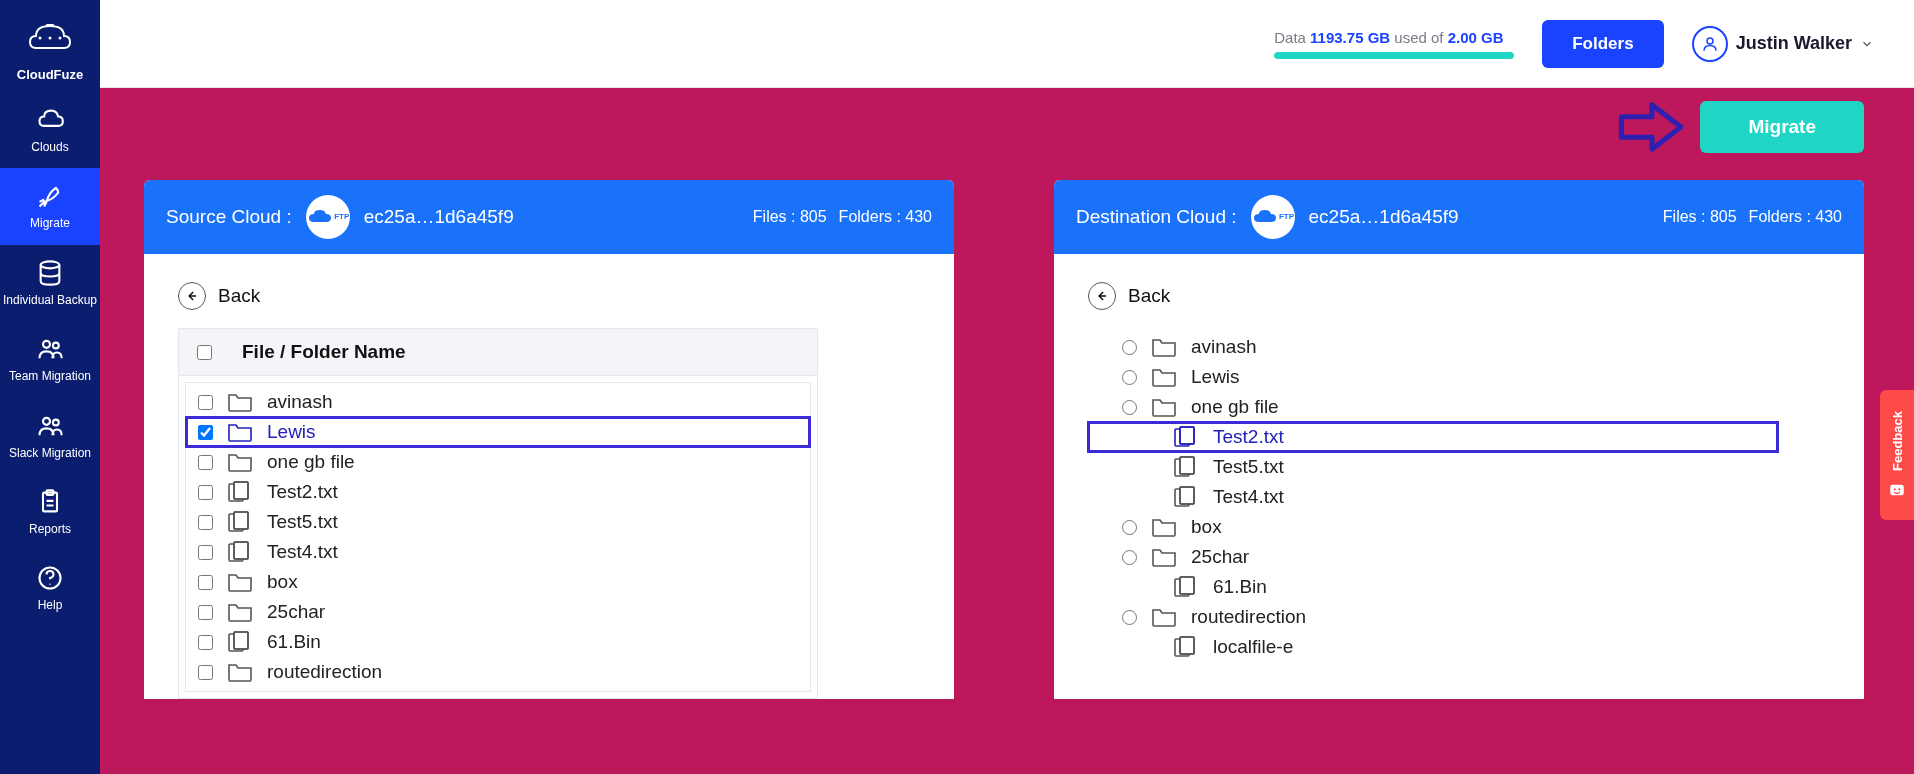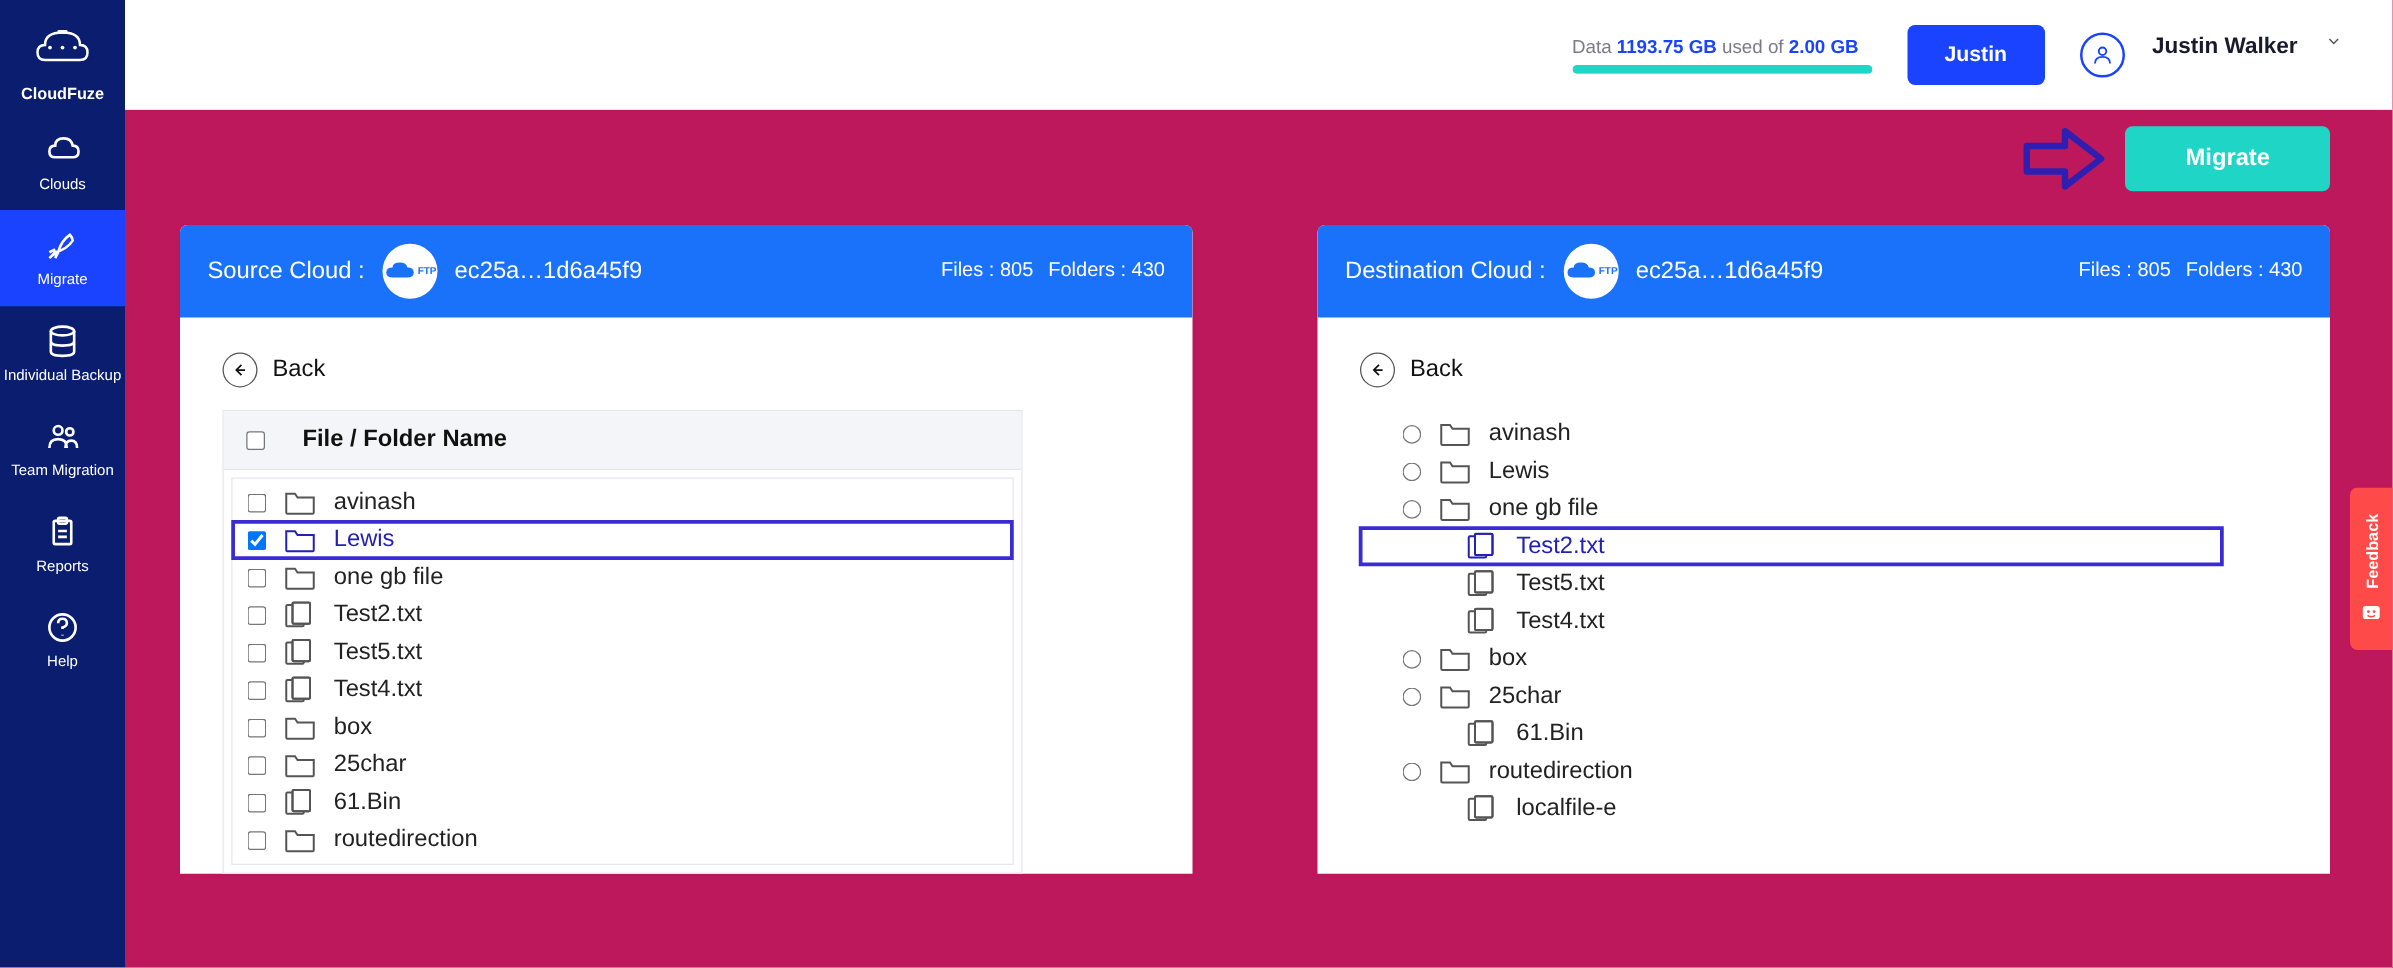--- a/index.html
+++ b/index.html
@@ -16,21 +16,21 @@
     .topbar{height:88px;background:#fff;border-bottom:1px solid #e6e6ee;display:flex;align-items:center;justify-content:flex-end;padding:0 40px;gap:28px}
     .data-usage{display:flex;flex-direction:column;align-items:flex-start;gap:6px}
     .data-usage-text{font-size:15px}
     .du-label{color:#7a7a88}
     .du-used{color:#1a43ff;font-weight:700}
     .du-of{color:#7a7a88}
     .du-total{color:#1a43ff;font-weight:700}
     .progress{width:240px;height:7px;background:#e8eaf4;border-radius:5px;overflow:hidden}
     .progress-fill{height:100%;background:#1fd6c6;border-radius:5px;width:100%}
     .upgrade-btn{background:#1a43ff;color:#fff;border:none;border-radius:6px;padding:14px 30px;font-size:17px;font-weight:600;cursor:pointer}
-    .user-block{display:flex;gap:22px}
+    .user-block{display:flex;align-items:center;gap:8px}
     .avatar{width:36px;height:36px;border:2px solid #1a43ff;border-radius:50%;display:flex;align-items:center;justify-content:center}
     .avatar svg{width:18px;height:18px;stroke:#1a43ff;fill:none;stroke-width:2}
     .user-name{font-size:18px;font-weight:700;color:#1a1a2e}
     .chev{width:14px;height:14px;stroke:#555;fill:none;stroke-width:2}
     .content{flex:1;padding:8px 50px 0 44px;display:flex;flex-direction:column}
     .actions-row{display:flex;justify-content:flex-end;align-items:center;gap:14px;padding:4px 0 8px 0}
     .arrow-callout{width:68px;height:54px}
     .migrate-btn{background:#1fd6c6;color:#fff;border:none;border-radius:6px;padding:15px 48px;font-size:19px;font-weight:600;cursor:pointer}
     .panels{display:flex;gap:100px;margin-top:18px}
     .panel{flex:1;background:#fff;border-radius:6px 6px 0 0;box-shadow:0 1px 3px rgba(0,0,0,0.05);overflow:hidden}
@@ -104,20 +104,28 @@
   <div class="nav-item">
     <svg viewBox="0 0 24 24">
         <circle cx="9" cy="8" r="3"></circle>
         <circle cx="17" cy="9" r="2.5"></circle>
         <path d="M3 20 q0 -6 6 -6 q6 0 6 6 M14 20 q0 -5 4 -5 q4 0 4 5"></path>
       </svg>
     <div class="nav-label">Team Migration</div>
   </div>
   <div class="nav-item">
     <svg viewBox="0 0 24 24">
+        <circle cx="9" cy="8" r="3"></circle>
+        <circle cx="17" cy="9" r="2.5"></circle>
+        <path d="M3 20 q0 -6 6 -6 q6 0 6 6 M14 20 q0 -5 4 -5 q4 0 4 5"></path>
+      </svg>
+    <div class="nav-label">Slack Migration</div>
+  </div>
+  <div class="nav-item">
+    <svg viewBox="0 0 24 24">
         <rect x="6" y="4" width="12" height="16" rx="1"></rect>
         <rect x="9" y="2" width="6" height="4" rx="1"></rect>
         <path d="M9 11h6M9 15h6"></path>
       </svg>
     <div class="nav-label">Reports</div>
   </div>
   <div class="nav-item">
     <svg viewBox="0 0 24 24">
         <circle cx="12" cy="12" r="9"></circle>
         <path d="M9 9 q0 -3 3 -3 q3 0 3 3 q0 2 -3 3 v1 M12 17 v0.5"></path>
@@ -132,21 +140,21 @@
       <div class="data-usage-text">
         <span class="du-label">Data</span>
         <span class="du-used">1193.75 GB</span>
         <span class="du-of">used of</span>
         <span class="du-total">2.00 GB</span>
       </div>
       <div class="progress">
         <div class="progress-fill"></div>
       </div>
     </div>
-    <button class="upgrade-btn">Justin</button>
+    <button class="upgrade-btn">Folders</button>
     <div class="user-block">
       <div class="avatar">
         <svg viewBox="0 0 24 24">
             <circle cx="12" cy="8" r="4"></circle>
             <path d="M4 21 q0 -7 8 -7 q8 0 8 7"></path>
           </svg>
       </div>
       <span class="user-name">Justin Walker</span>
       <svg class="chev" viewBox="0 0 24 24">
           <path d="M6 9l6 6 6-6"></path>

